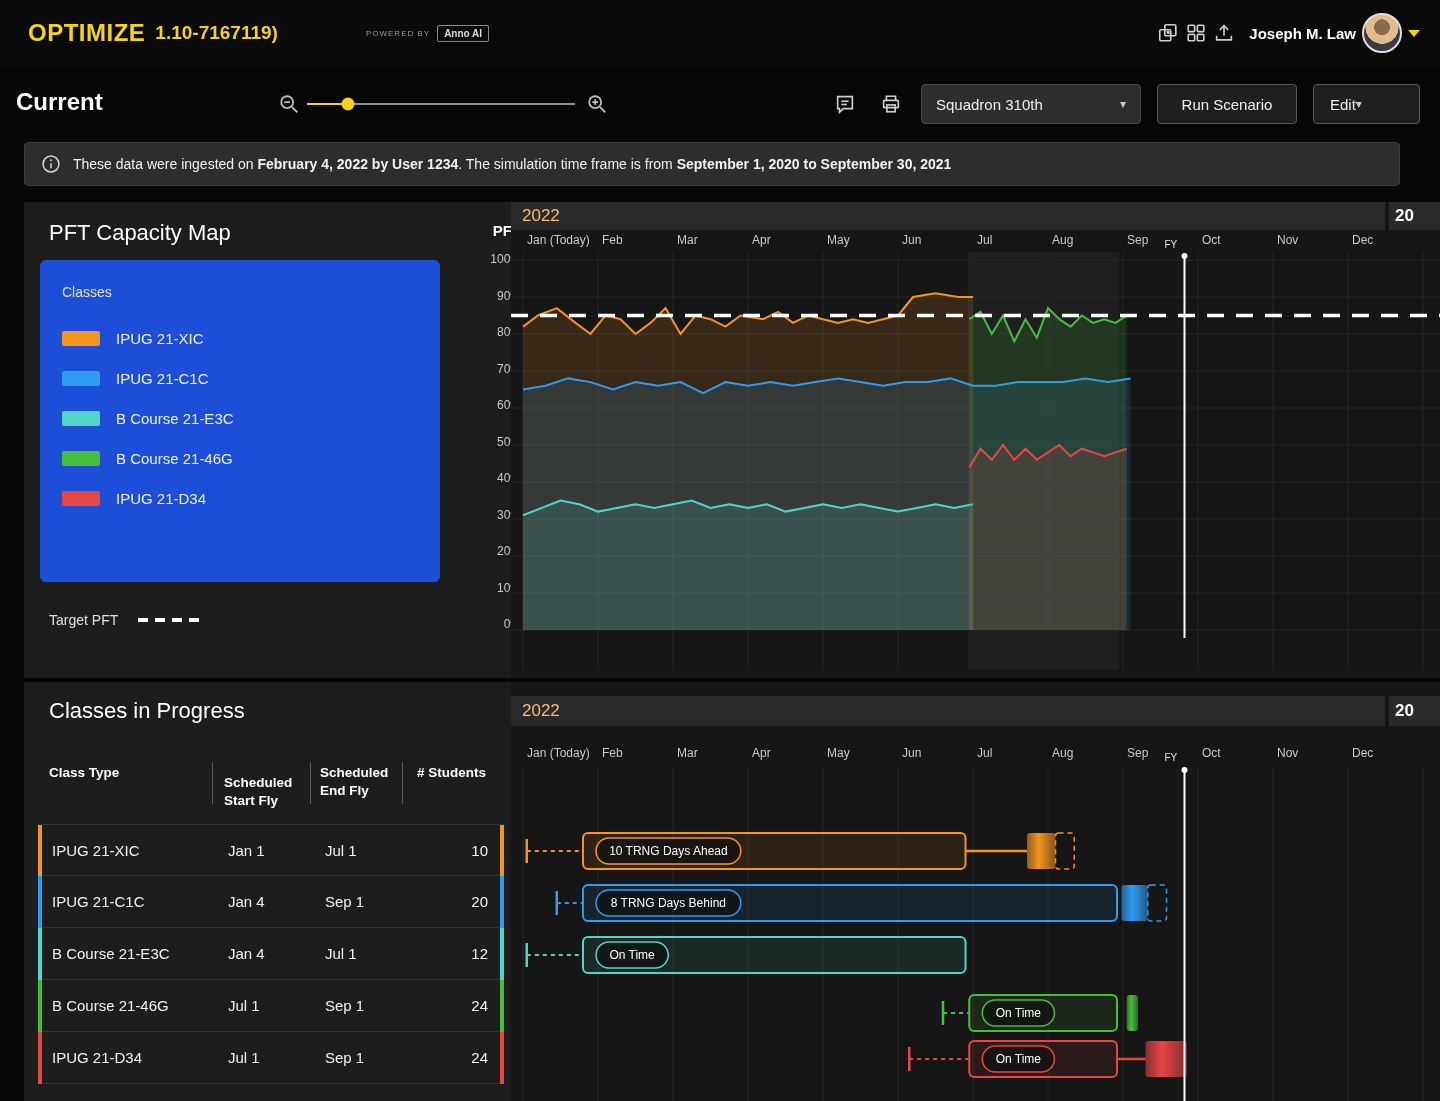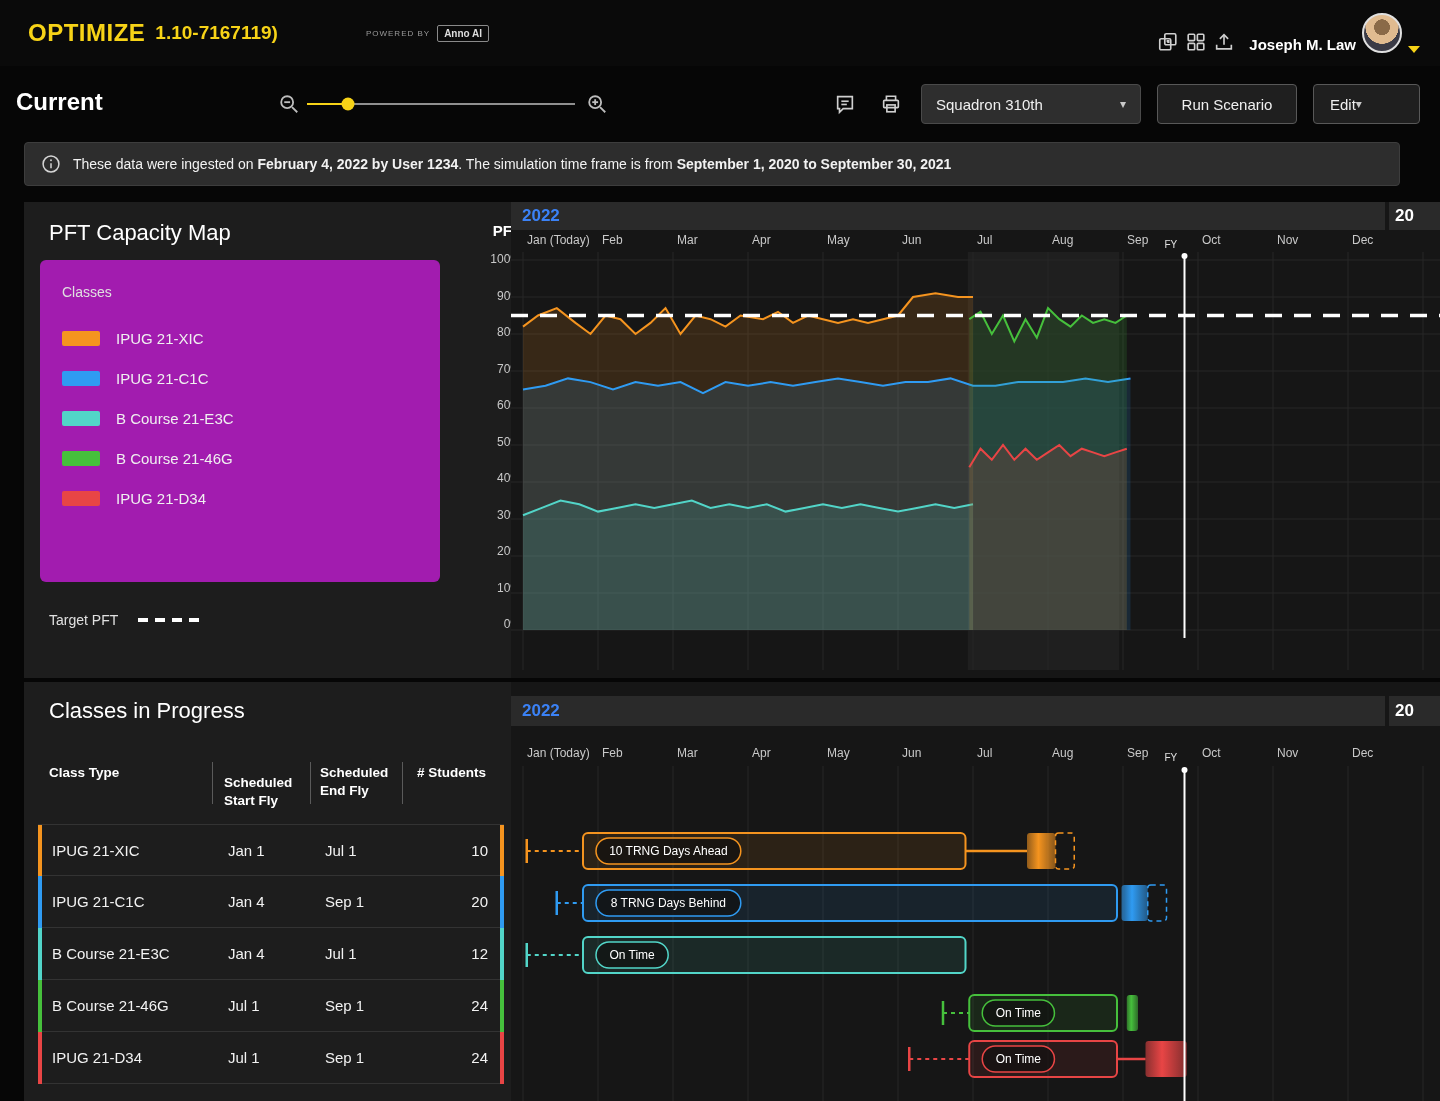--- a/index.html
+++ b/index.html
@@ -9,21 +9,21 @@
   svg{display:block}
   svg text{font-family:"Liberation Sans",sans-serif}
 
   
   .header{position:absolute;top:0;left:0;width:1440px;height:66px;background:#0a0a0a;display:flex;align-items:center}
   .logo{margin-left:28px;font-size:24px;font-weight:700;letter-spacing:.5px;color:#f7d317}
   .version{margin-left:10px;font-size:19px;font-weight:700;color:#f7d317}
   .powered{margin-left:88px;display:flex;align-items:center;gap:7px}
   .powered-label{font-size:8px;letter-spacing:1px;color:#9a9a9a}
   .powered-badge{font-size:10px;font-weight:700;color:#ddd;border:1px solid #8a8a8a;border-radius:2px;padding:2px 6px}
-  .header-right{margin-left:auto;display:flex;align-items:flex-end;gap:6px;margin-right:20px}
+  .header-right{margin-left:auto;display:flex;align-items:center;gap:6px;margin-right:20px}
   .hicon{width:22px;height:22px}
   .username{font-size:15px;font-weight:700;color:#fff;margin-left:8px}
   .avatar{width:40px;height:40px;border-radius:50%;border:2px solid #e0e0e0;
     background:radial-gradient(circle at 50% 34%,#8a6a48 0 26%,#e0bb90 27% 55%,#3b3b46 56% 100%)}
   .chev-yellow{width:0;height:0;border-left:6px solid transparent;border-right:6px solid transparent;border-top:7px solid #f7d317}
 
   
   .toolbar{position:absolute;top:84px;left:0;width:1440px;height:40px}
   .current{position:absolute;left:16px;top:4px;font-size:24px;font-weight:700;color:#fff}
   .ticon{position:absolute;width:22px;height:22px;top:9px}
@@ -41,35 +41,35 @@
   
   .banner{position:absolute;top:142px;left:24px;width:1376px;height:44px;background:#2d2d2d;border:1px solid #3d3d3d;border-radius:4px;display:flex;align-items:center}
   .banner .iicon{margin-left:16px;width:20px;height:20px;flex:0 0 auto}
   .banner-text{margin-left:12px;font-size:14px;color:#f2f2f2}
   .banner-text b{font-weight:700}
 
   
   .top-row{position:absolute;top:202px;left:0;width:1440px;height:476px}
   .pft-card{position:absolute;left:24px;top:0;width:487px;height:476px;background:#1d1d1d}
   .pft-title{position:absolute;left:25px;top:18px;font-size:22px;color:#fff}
-  .legend-box{position:absolute;left:16px;top:58px;width:400px;height:322px;background:#a21caf;border-radius:6px}
+  .legend-box{position:absolute;left:16px;top:58px;width:400px;height:322px;background:#1d4ed8;border-radius:6px}
   .legend-title{position:absolute;left:22px;top:24px;font-size:14px;color:#e0e0e0}
   .legend-item{position:absolute;left:22px;height:22px;display:flex;align-items:center;gap:16px}
   .swatch{width:38px;height:15px;border-radius:2px}
   .legend-label{font-size:15px;color:#f0f0f0}
   .target-row{position:absolute;left:25px;top:410px;display:flex;align-items:center;gap:20px}
   .target-label{font-size:14px;color:#e0e0e0}
   .target-dash{width:62px;height:4px;background:repeating-linear-gradient(90deg,#fff 0 10px,transparent 10px 17px)}
   .pft-axis-title{position:absolute;left:430px;top:20px;width:67px;text-align:right;font-size:15px;font-weight:700;color:#fff}
   .y-axis{position:absolute;left:418px;top:51px;width:79px;height:377px;display:flex;flex-direction:column;justify-content:space-between}
   .y-axis span{font-size:12px;color:#c9c9c9;text-align:right;line-height:12px}
 
   .chart-area{position:absolute;left:511px;top:0;width:929px;height:476px;background:#161616;overflow:hidden}
   .year-band{position:absolute;left:0;top:0;width:929px;height:28px;background:#2a2a2a}
-  .year-band .yr{position:absolute;left:11px;top:4px;font-size:17px;font-weight:700;color:#3b82f6}
+  .year-band .yr{position:absolute;left:11px;top:4px;font-size:17px;font-weight:400;color:#fdba74}
   .year-band .yr-next{position:absolute;left:884px;top:4px;font-size:17px;font-weight:700;color:#fff}
   .year-band .divider{position:absolute;left:874px;top:0;width:4px;height:28px;background:#161616}
   #line-chart{position:absolute;left:0;top:28px}
 
   
   .bottom-row{position:absolute;top:682px;left:0;width:1440px;height:341px}
   .table-card{position:absolute;left:24px;top:0;width:487px;height:419px;background:#1d1d1d;overflow:hidden}
   .table-title{position:absolute;left:25px;top:16px;font-size:22px;color:#fff}
   .th{position:absolute;font-size:13.5px;font-weight:700;color:#fff;line-height:18px}
   .th.c1{left:25px;top:82px;width:150px}

